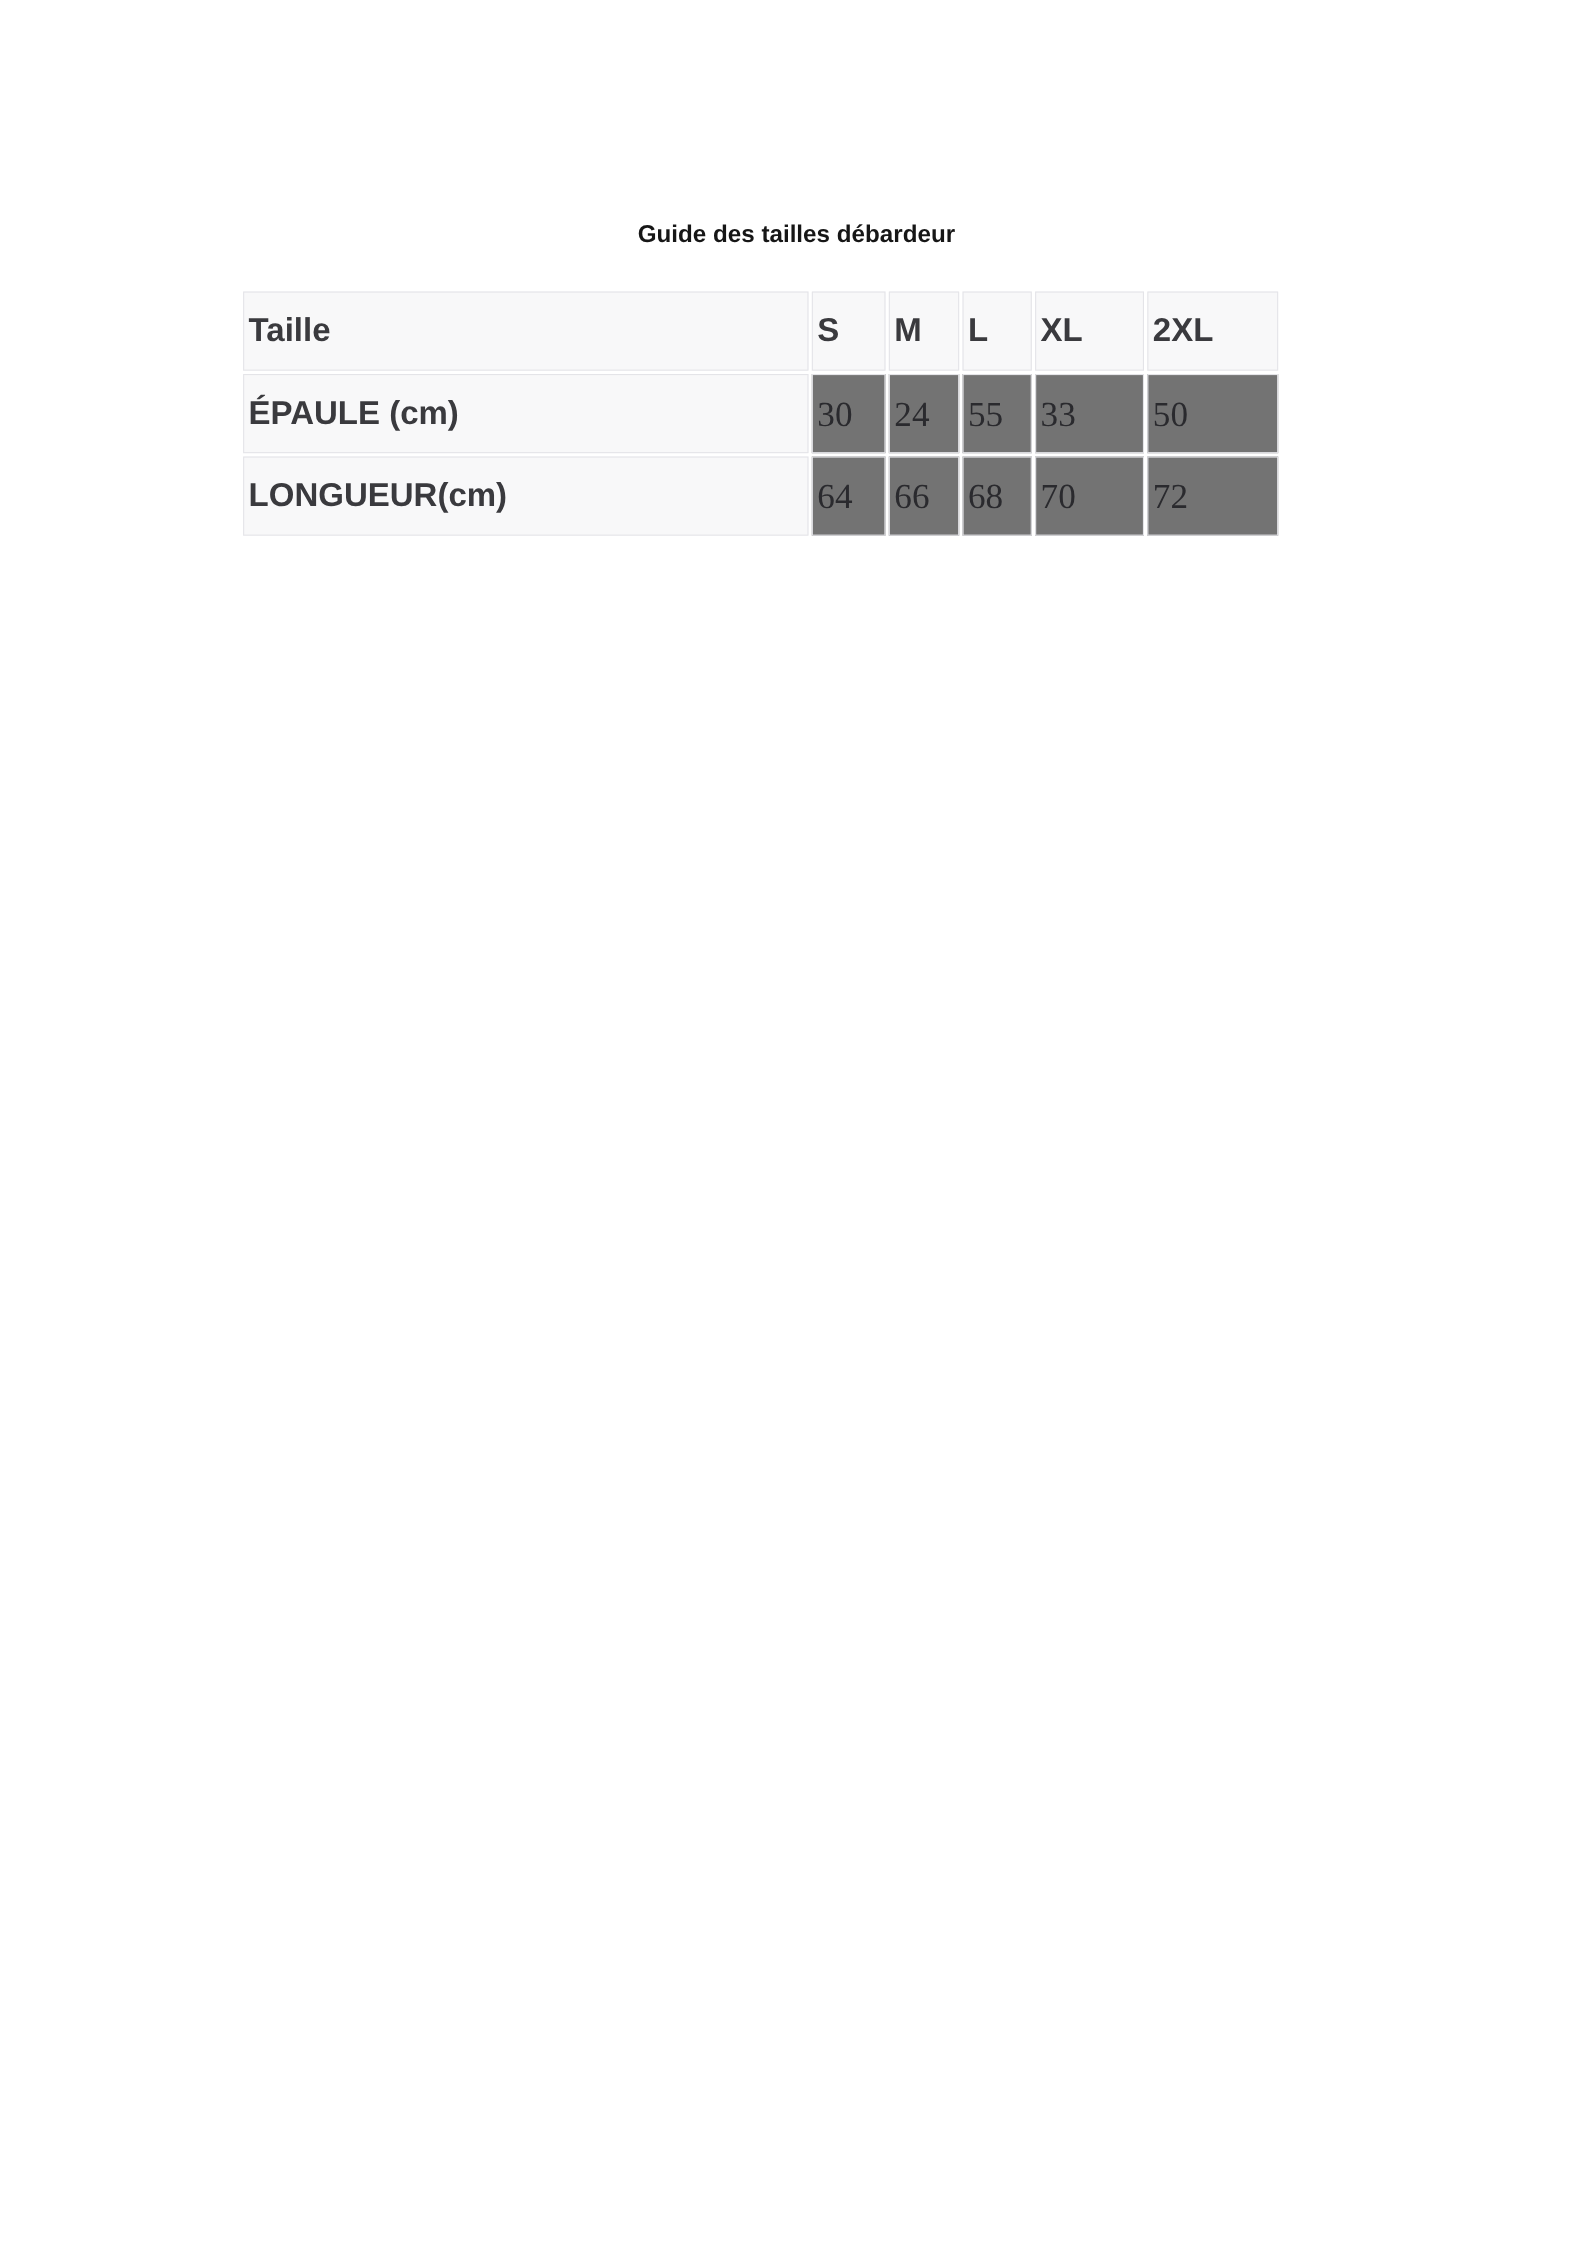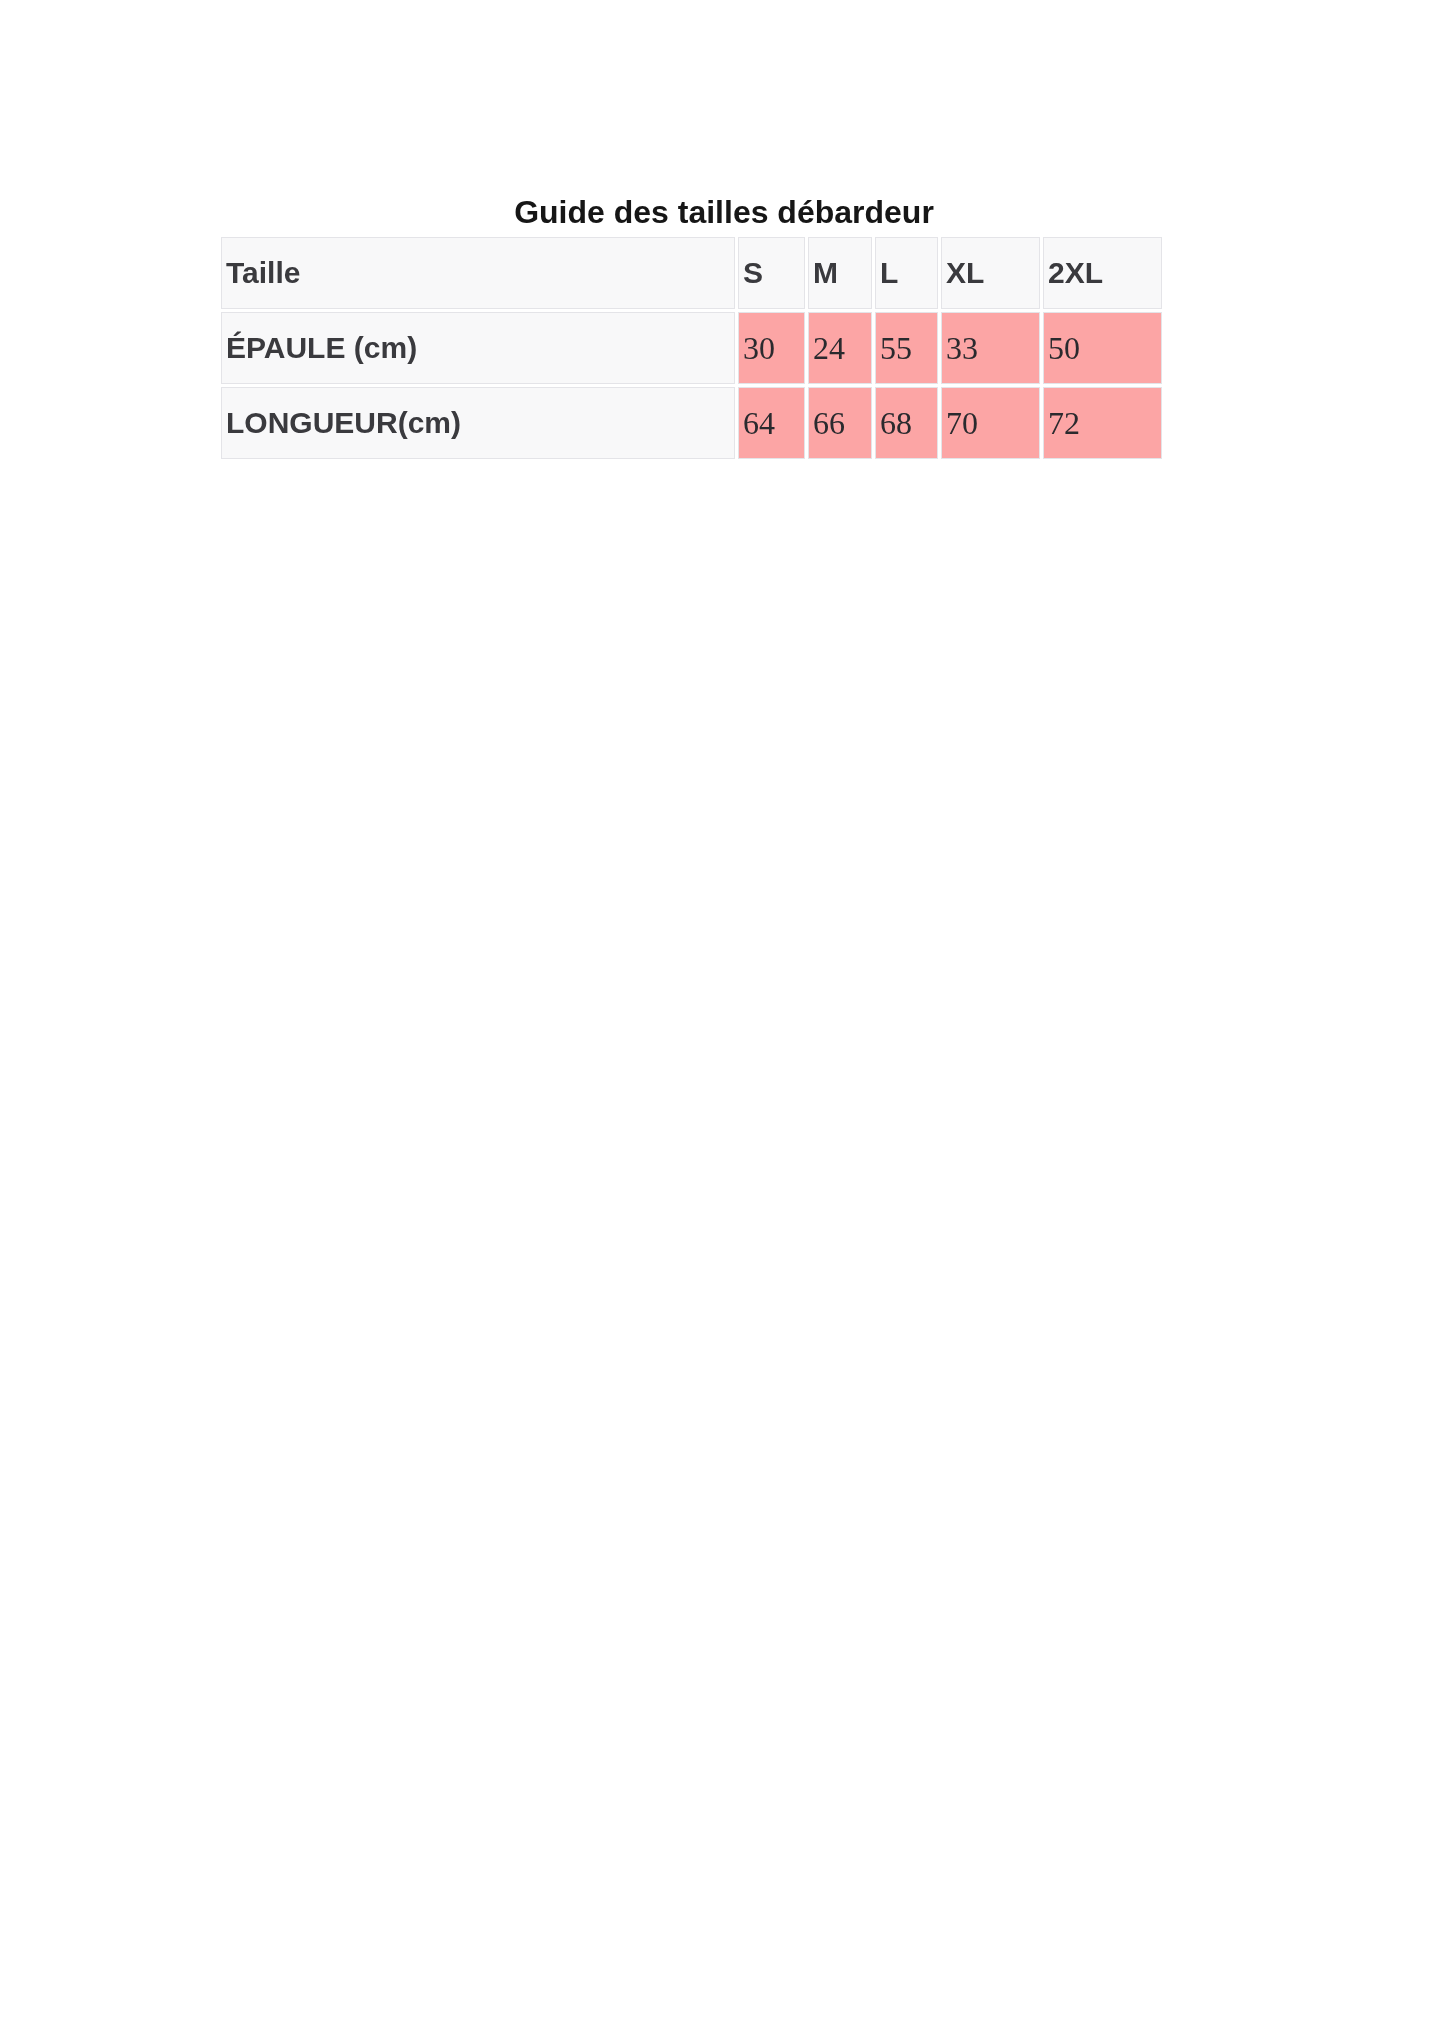--- a/index.html
+++ b/index.html
@@ -14,23 +14,23 @@
     font-family: "Liberation Sans", sans-serif;
     overflow: hidden;
   }
   .content {
     position: absolute;
     left: 218px;
     top: 192px;
     width: 1012px;
   }
   .page-title {
-    margin: 0 0 1px 0;
+    margin: 0 0 29px 0;
     text-align: center;
-    font-size: 32px;
+    font-size: 22px;
     line-height: 41px;
     font-weight: 700;
     color: #161616;
     letter-spacing: 0px;
   }
   table.size-table {
     border-collapse: separate;
     border-spacing: 3px;
     table-layout: fixed;
     width: 947px;
@@ -49,21 +49,21 @@
   
   table.size-table th {
     background: #f8f8f9;
     font-family: "Liberation Sans", sans-serif;
     font-weight: 700;
     font-size: 30px;
     color: #3a3a3e;
   }
   
   table.size-table td {
-    background: #fca5a5;
+    background: #737373;
     font-family: "Liberation Serif", serif;
     font-weight: 400;
     font-size: 32px;
     color: #2a2a2e;
   }
   col.c-label { width: 514px; }
   col.c-s  { width: 67px; }
   col.c-m  { width: 64px; }
   col.c-l  { width: 63px; }
   col.c-xl { width: 99px; }

